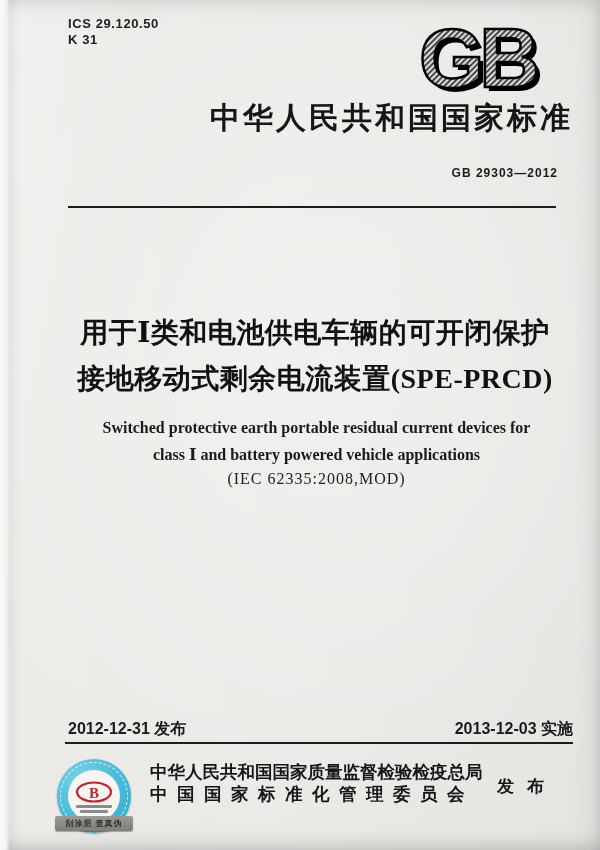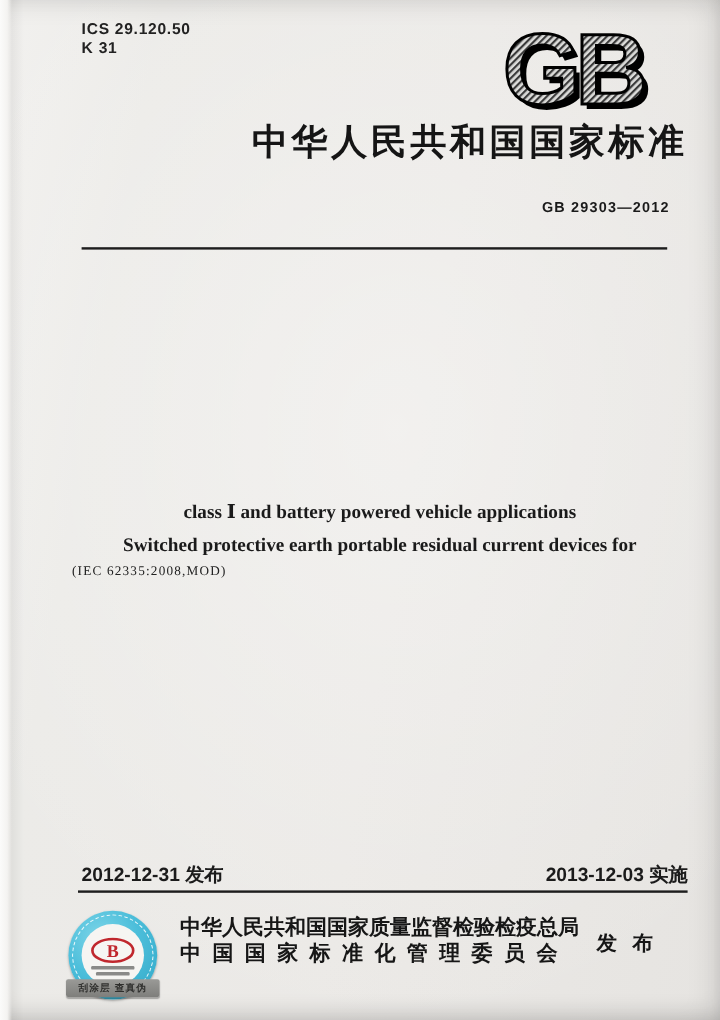--- a/index.html
+++ b/index.html
@@ -50,21 +50,21 @@
     position:absolute;left:40px;right:10px;top:310px;
     text-align:center;font-weight:bold;font-size:28px;line-height:46px;
     letter-spacing:0.5px;color:#111;white-space:nowrap;
   }
   .subtitle{
     position:absolute;left:60px;right:27px;top:414px;
     text-align:center;font-weight:bold;font-size:16px;line-height:27px;color:#1a1a1a;
   }
   .iec{
     position:absolute;left:60px;right:27px;top:470px;
-    font-size:11px;letter-spacing:1px;color:#222;
+    text-align:center;font-size:16px;letter-spacing:1px;color:#222;
   }
   .dates{
     position:absolute;left:68px;top:719px;width:505px;
     display:flex;justify-content:space-between;
     font-family:"Liberation Sans","DejaVu Sans",sans-serif;
     font-weight:bold;font-size:16px;color:#1b1b1b;text-align:center;
   }
   .rule2{position:absolute;left:65px;top:742px;width:508px;height:2px;background:#1d1d1d;}
   .publisher{
     position:absolute;left:150px;top:762px;width:332px;
@@ -129,24 +129,28 @@
       </g>
     </svg>
   </div>
 
   <div class="heading">中华人民共和国国家标准</div>
 
   <div class="std-number">GB 29303—2012</div>
 
   <div class="rule1"></div>
 
+  <div class="title">
+    <div>用于Ⅰ类和电池供电车辆的可开闭保护</div>
+    <div>接地移动式剩余电流装置(SPE-PRCD)</div>
+  </div>
 
   <div class="subtitle">
+    <div>Switched protective earth portable residual current devices for</div>
     <div>class Ⅰ and battery powered vehicle applications</div>
-    <div>Switched protective earth portable residual current devices for</div>
   </div>
 
   <div class="iec">(IEC 62335:2008,MOD)</div>
 
   <div class="dates">
     <span>2012-12-31 发布</span>
     <span>2013-12-03 实施</span>
   </div>
 
   <div class="rule2"></div>

